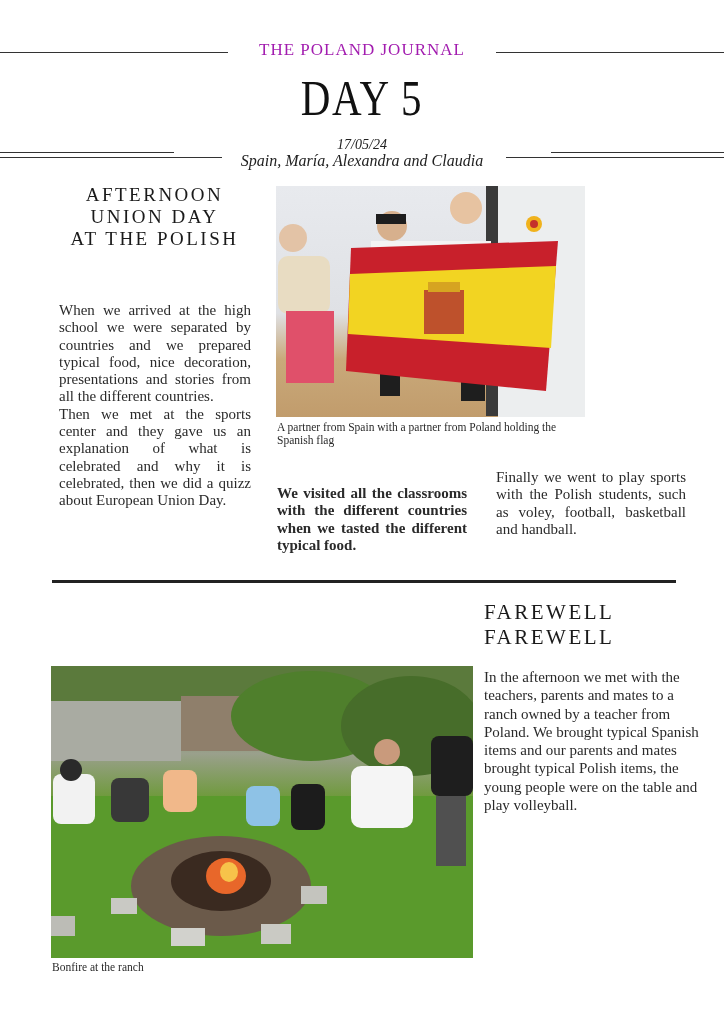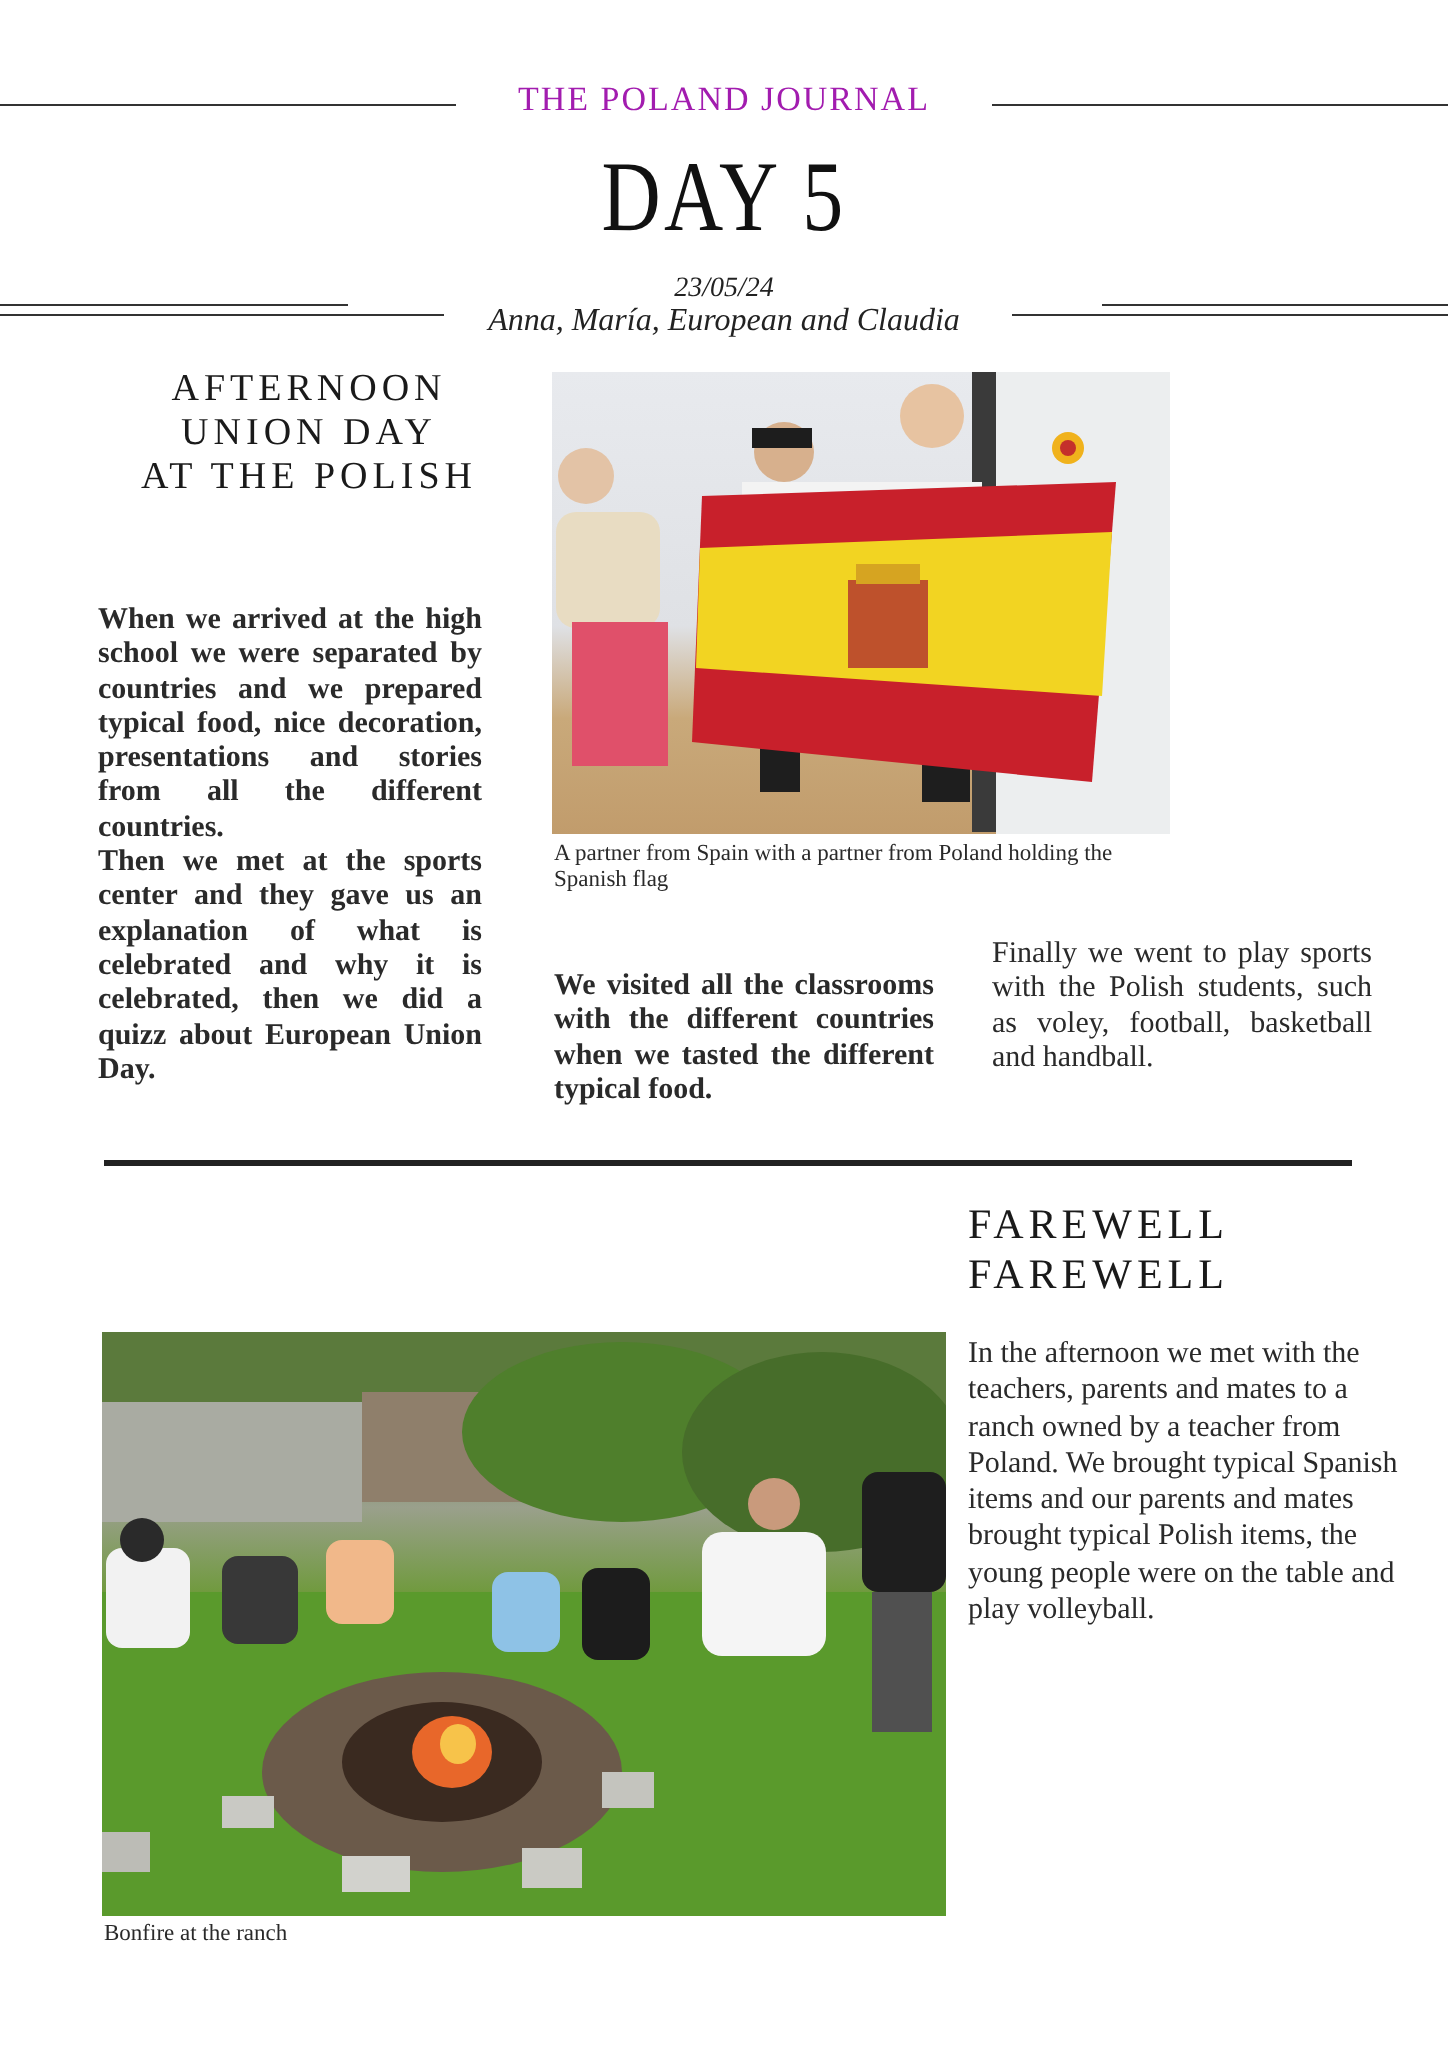--- a/index.html
+++ b/index.html
@@ -7,21 +7,21 @@
   .line { position: absolute; background: #333; height: 1px; }
   .masthead { position: absolute; top: 40px; left: 0; width: 724px; text-align: center; font-family: "Liberation Serif", serif; font-size: 17px; letter-spacing: 1px; color: #a21caf; }
   .day-title { position: absolute; top: 68px; left: 0; width: 724px; text-align: center; font-family: "Liberation Serif", serif; font-size: 50px; letter-spacing: 2px; line-height: 60px; transform: scaleX(0.82); color: #111; }
   .date { position: absolute; top: 137px; left: 0; width: 724px; text-align: center; font-family: "Liberation Serif", serif; font-style: italic; font-size: 14px; color: #222; }
   .authors { position: absolute; top: 152px; left: 0; width: 724px; text-align: center; font-family: "Liberation Serif", serif; font-style: italic; font-size: 16px; color: #222; }
   .heading { position: absolute; font-family: "Liberation Serif", serif; letter-spacing: 2.5px; color: #1a1a1a; }
   .h1 { top: 184px; left: 52px; width: 205px; text-align: center; font-size: 19px; line-height: 22px; }
   .h2 { top: 600px; left: 484px; width: 220px; font-size: 21px; line-height: 25px; }
   .body-text { position: absolute; font-family: "Liberation Serif", serif; font-size: 15px; line-height: 17.3px; color: #2a2a2a; }
   .justify { text-align: justify; }
-  .col1 { top: 302px; left: 49px; width: 192px; font-weight: bold; }
+  .col1 { top: 302px; left: 59px; width: 192px; }
   .col2 { top: 485px; left: 277px; width: 190px; font-weight: bold; }
   .col3 { top: 469px; left: 496px; width: 190px; }
   .col4 { top: 668px; left: 484px; width: 215px; font-size: 15px; line-height: 18.3px; }
   .caption { position: absolute; font-family: "Liberation Serif", serif; font-size: 11.5px; line-height: 13px; color: #2a2a2a; }
   .cap1 { top: 421px; left: 277px; width: 300px; }
   .cap2 { top: 961px; left: 52px; width: 300px; }
   .photo { position: absolute; overflow: hidden; }
   .photo1 { top: 186px; left: 276px; width: 309px; height: 231px; background: linear-gradient(180deg, #e8eaee 0%, #dfe1e5 55%, #c9a97a 75%, #c19c6c 100%); }
   .photo2 { top: 666px; left: 51px; width: 422px; height: 292px; background: linear-gradient(180deg, #6f8a4a 0%, #7d8e62 20%, #9aa08c 30%, #6f9a3c 45%, #5e9a2e 70%, #4f8a26 100%); }
   .thick-rule { position: absolute; top: 580px; left: 52px; width: 624px; height: 3px; background: #222; }
@@ -31,22 +31,22 @@
 
 <div class="line" style="top:52px;left:0;width:228px;"></div>
 <div class="line" style="top:52px;left:496px;width:228px;"></div>
 <div class="line" style="top:152px;left:0;width:174px;"></div>
 <div class="line" style="top:157px;left:0;width:222px;"></div>
 <div class="line" style="top:152px;left:551px;width:173px;"></div>
 <div class="line" style="top:157px;left:506px;width:218px;"></div>
 
 <div class="masthead">THE POLAND JOURNAL</div>
 <div class="day-title">DAY 5</div>
-<div class="date">23/05/24</div>
-<div class="authors">Anna, María, European and Claudia</div>
+<div class="date">17/05/24</div>
+<div class="authors">Spain, María, Alexandra and Claudia</div>
 
 <div class="heading h1">
   <div>AFTERNOON</div>
   <div>UNION DAY</div>
   <div>AT THE POLISH</div>
 </div>
 
 <div class="body-text justify col1">
   <div>When we arrived at the high school we were separated by countries and we prepared typical food, nice decoration, presentations and stories from all the different countries.</div>
   <div>Then we met at the sports center and they gave us an explanation of what is celebrated and why it is celebrated, then we did a quizz about European Union Day.</div>

